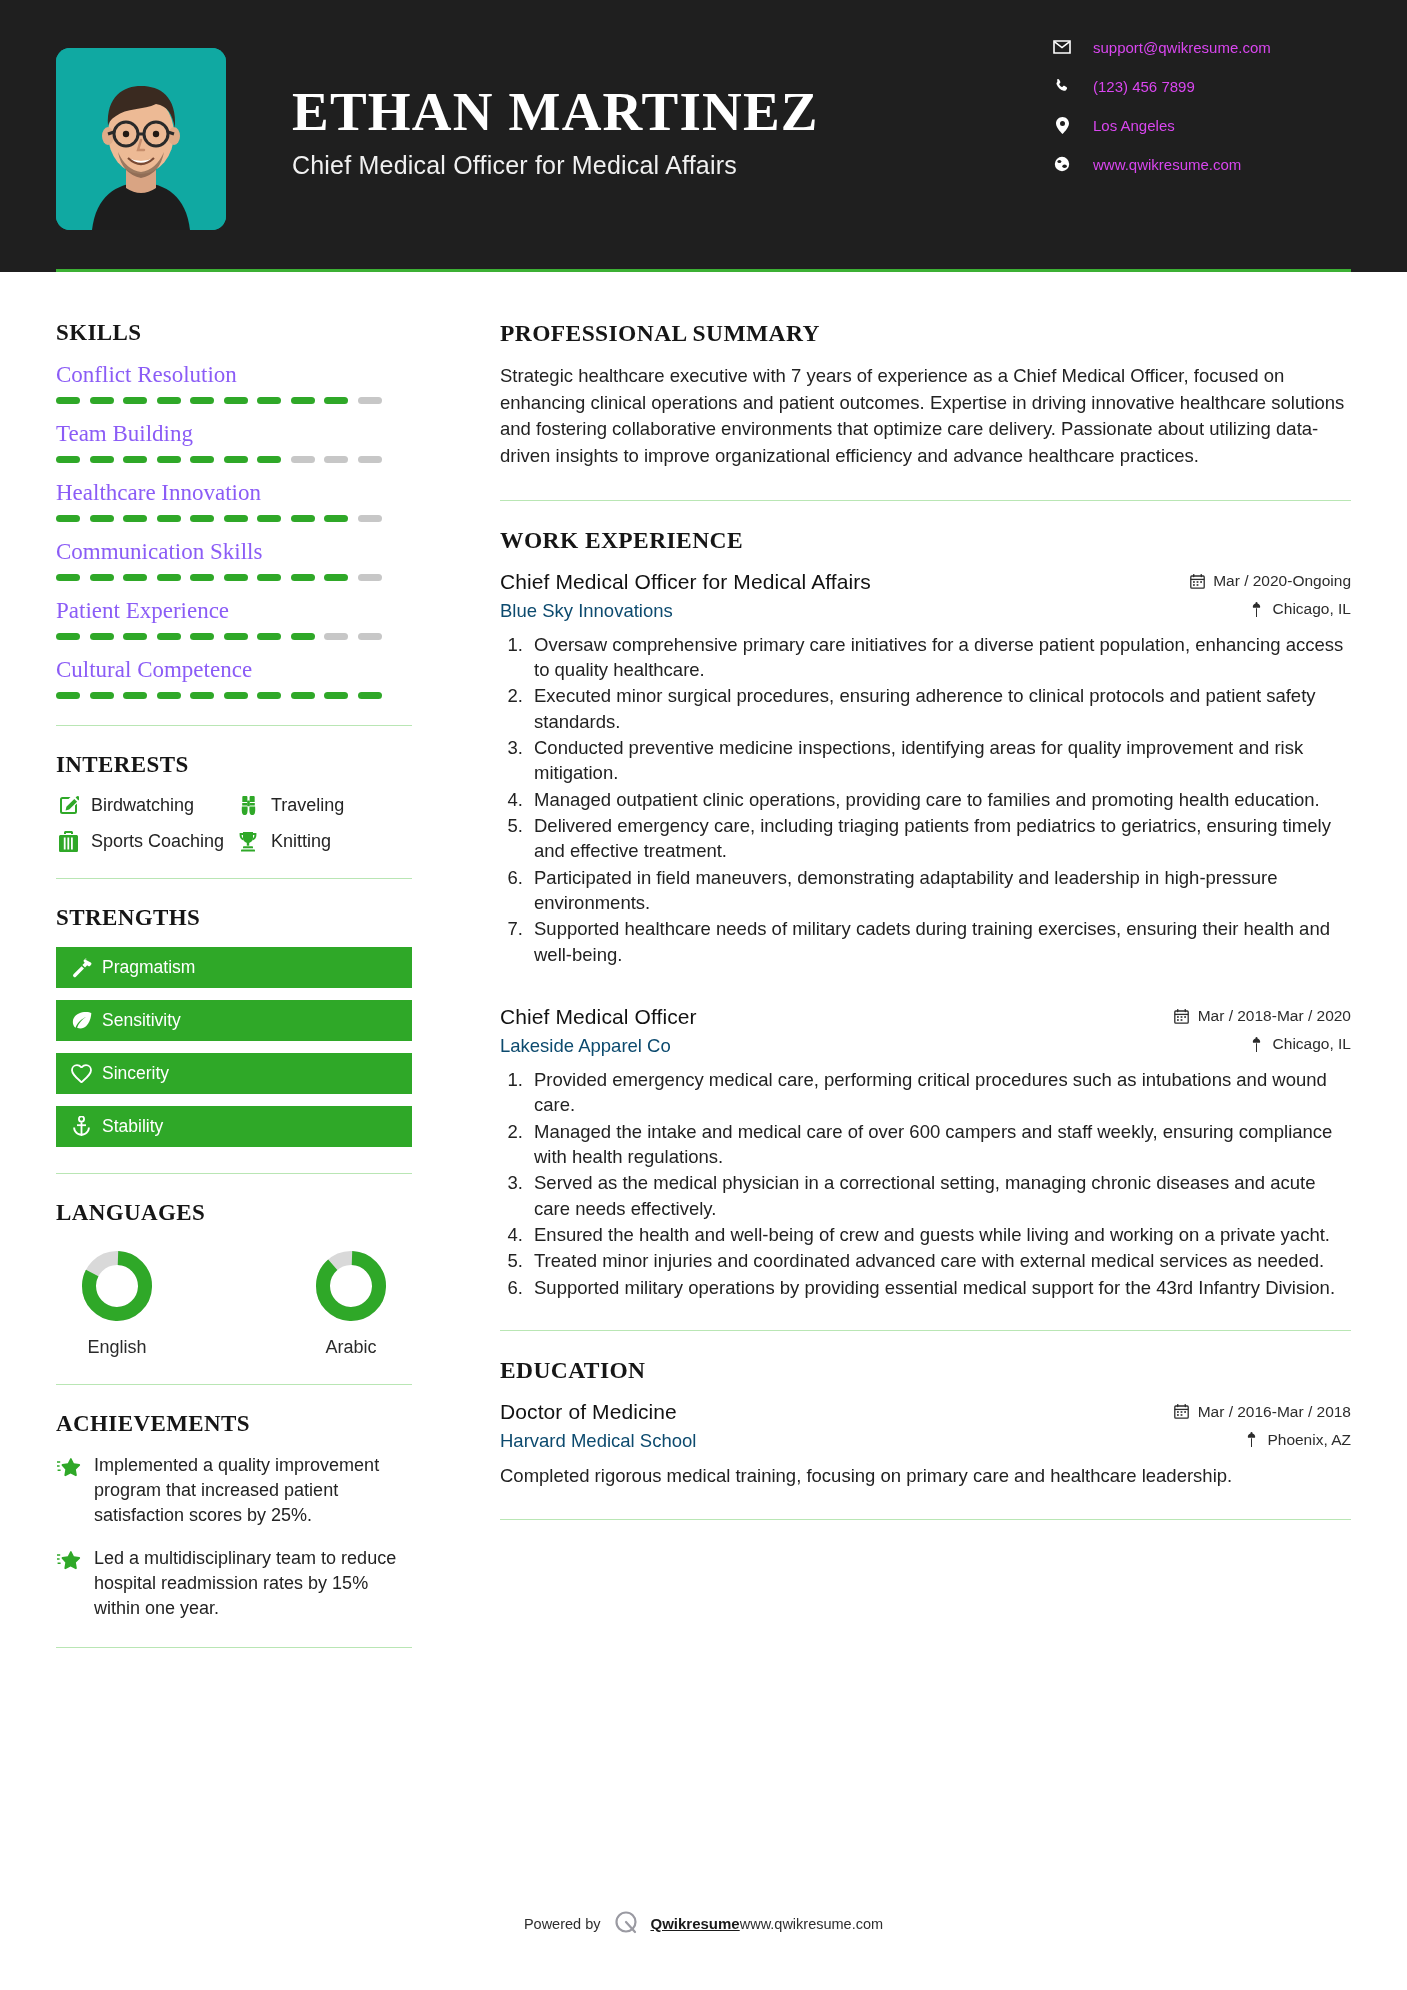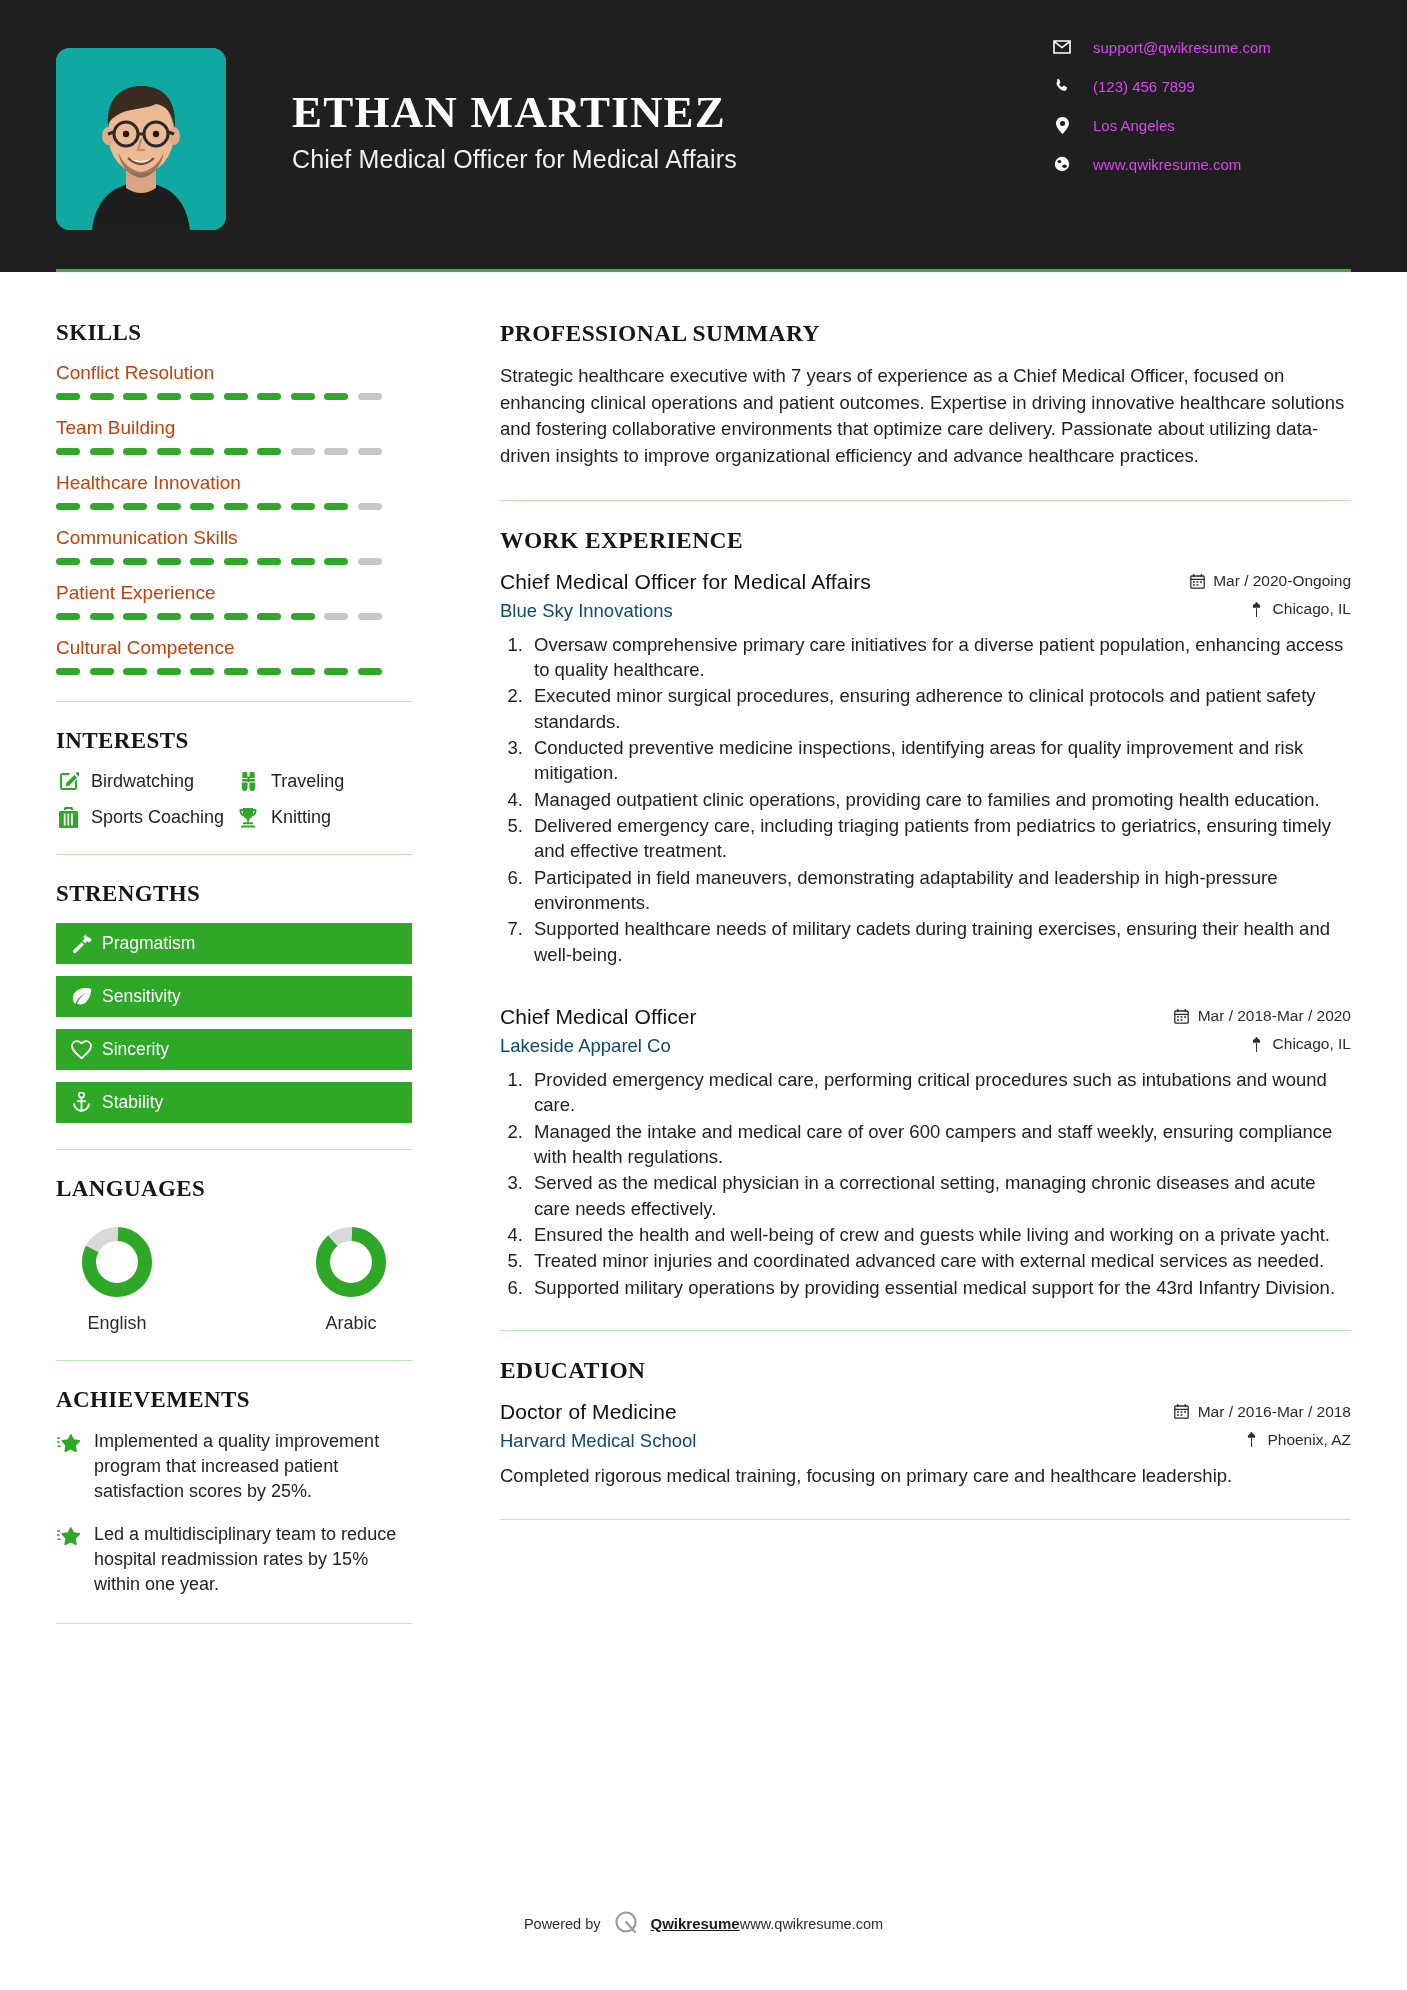--- a/index.html
+++ b/index.html
@@ -45,21 +45,21 @@
   }
   .avatar svg { display: block; width: 100%; height: 100%; }
   .name-block {
     margin-left: 66px;
     flex: 1 1 auto;
     padding-bottom: 10px;
   }
   .name {
     font-family: "Liberation Serif", serif;
     font-weight: 700;
-    font-size: 45px;
+    font-size: 55px;
     letter-spacing: 1.2px;
     color: #ffffff;
     line-height: 1.08;
   }
   .job-title {
     font-size: 25px;
     color: #f0f0f0;
     margin-top: 9px;
     font-weight: 400;
     letter-spacing: .2px;
@@ -118,23 +118,24 @@
   }
   .main-hr {
     height: 1px;
     background: #b9e6b4;
     margin: 30px 0 26px 0;
   }
 
   
   .skill { margin-bottom: 17px; }
   .skill-name {
-    font-size: 19px;
-    color: #c2410c;
+    font-size: 23px;
+    color: #8b5cf6;
     margin-bottom: 9px;
+    font-family: Liberation Serif, serif;
   }
   .dashes { display: flex; gap: 9.5px; }
   .dash {
     width: 24px; height: 7px;
     border-radius: 4px;
     background: #c7c7c7;
   }
   .dash.on { background: #2fa828; }
 
   

